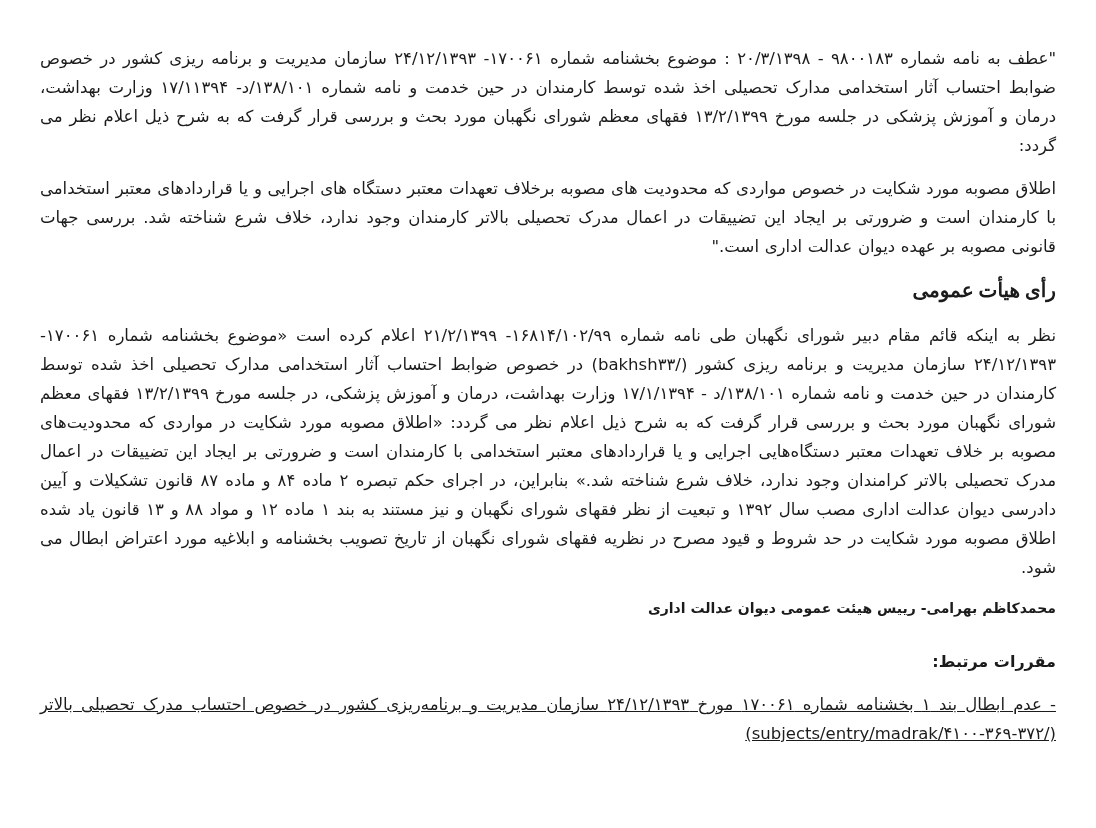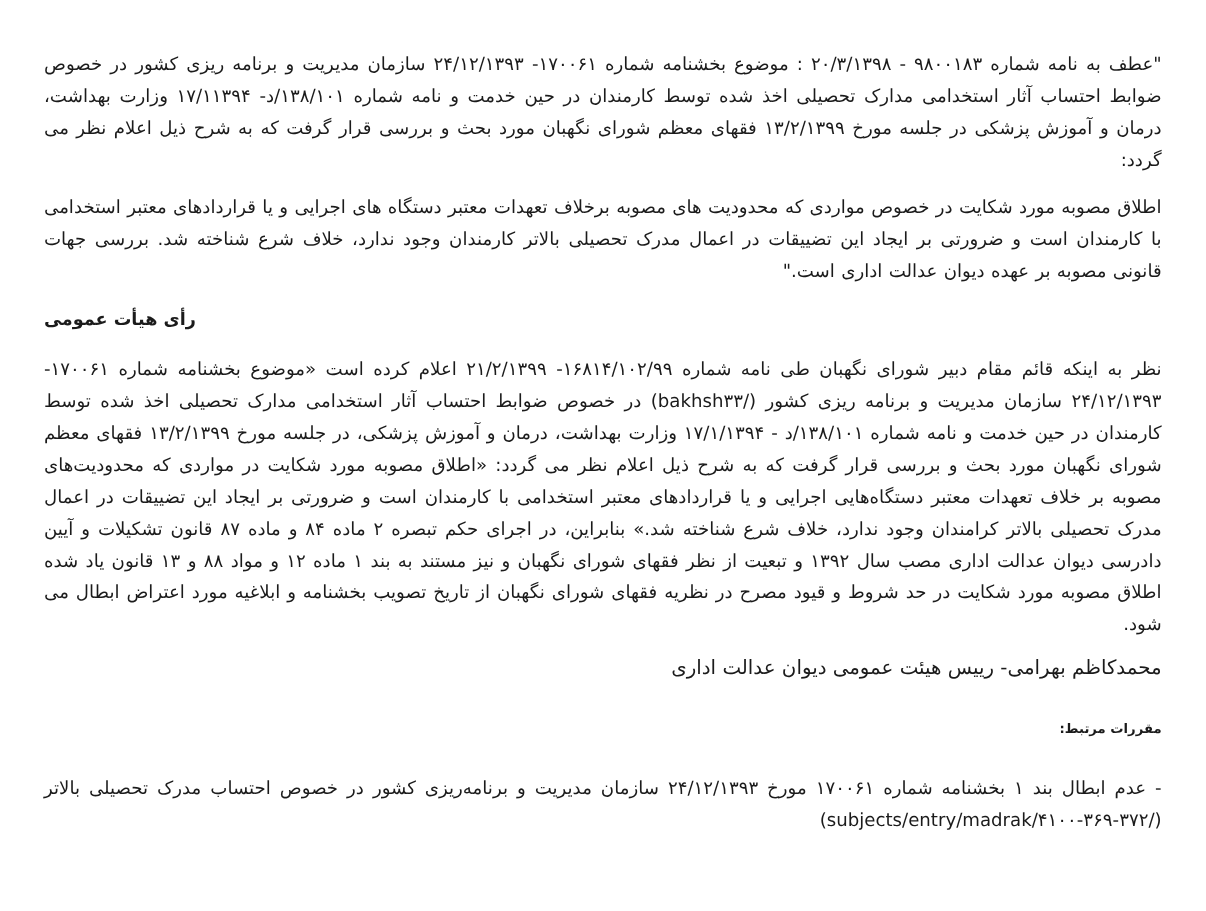--- a/index.html
+++ b/index.html
@@ -24,43 +24,45 @@
     background: #ffffff;
   }
   .para {
     font-size: 16.5px;
     line-height: 29px;
     text-align: justify;
     margin: 0 0 14px 0;
     word-spacing: 0.5px;
   }
   .verdict-title {
-    font-size: 16px;
+    font-size: 20px;
     font-weight: bold;
-    text-align: left;
+    text-align: right;
     margin: 14px 0 16px 0;
     line-height: 30px;
+    font-family: Liberation Serif, serif;
   }
   .signature {
-    font-size: 18px;
-    font-weight: normal;
+    font-size: 14px;
+    font-weight: bold;
     line-height: 24px;
     margin: 6px 0 0 0;
     text-align: right;
   }
   .related-title {
-    font-size: 12px;
+    font-size: 16px;
     font-weight: bold;
     line-height: 24px;
     margin: 30px 0 0 0;
     text-align: right;
   }
   .related-item {
-    margin-top: 28px;
+    margin-top: 16px;
     margin-bottom: 0;
+    text-decoration: underline;
   }
 </style>
 </head>
 <body>
 
 <div class="page">
 
   <p class="para">"عطف به نامه شماره ۹۸۰۰۱۸۳ - ۲۰/۳/۱۳۹۸ : موضوع بخشنامه شماره ۱۷۰۰۶۱- ۲۴/۱۲/۱۳۹۳ سازمان مدیریت و برنامه ریزی کشور در خصوص ضوابط احتساب آثار استخدامی مدارک تحصیلی اخذ شده توسط کارمندان در حین خدمت و نامه شماره ۱۳۸/۱۰۱/د- ۱۷/۱۱۳۹۴ وزارت بهداشت، درمان و آموزش پزشکی در جلسه مورخ ۱۳/۲/۱۳۹۹ فقهای معظم شورای نگهبان مورد بحث و بررسی قرار گرفت که به شرح ذیل اعلام نظر می گردد:</p>
 
   <p class="para">اطلاق مصوبه مورد شکایت در خصوص مواردی که محدودیت های مصوبه برخلاف تعهدات معتبر دستگاه های اجرایی و یا قراردادهای معتبر استخدامی با کارمندان است و ضرورتی بر ایجاد این تضییقات در اعمال مدرک تحصیلی بالاتر کارمندان وجود ندارد، خلاف شرع شناخته شد. بررسی جهات قانونی مصوبه بر عهده دیوان عدالت اداری است."</p>

